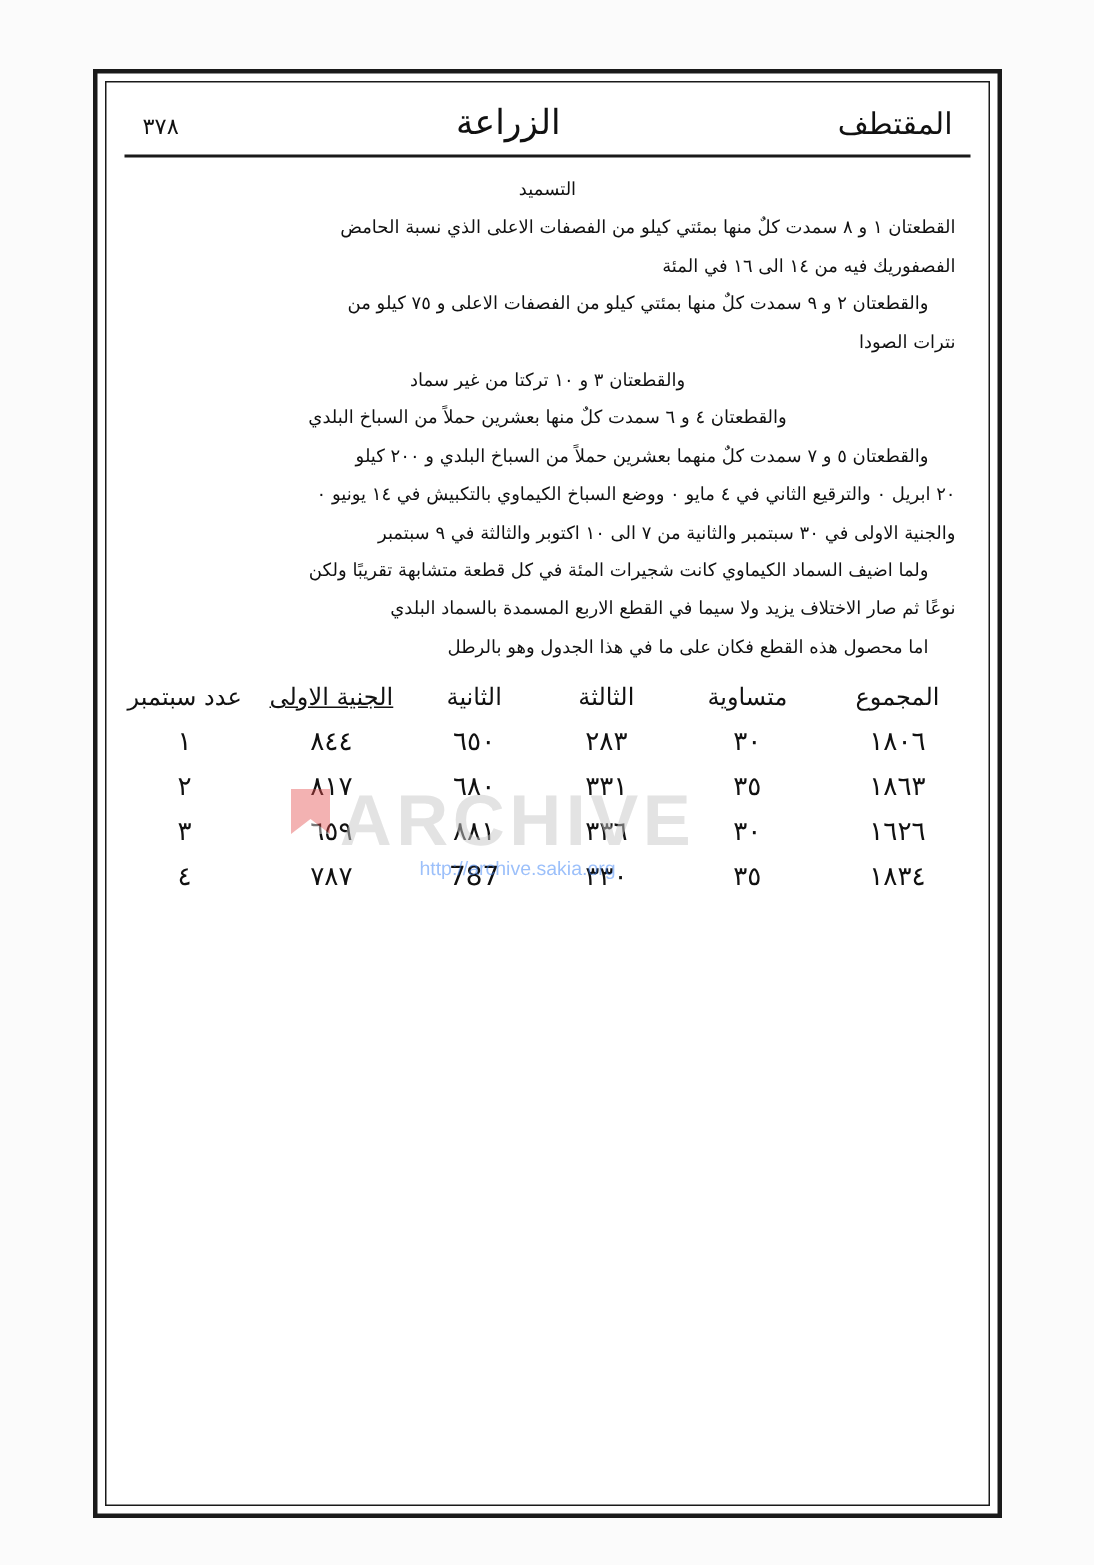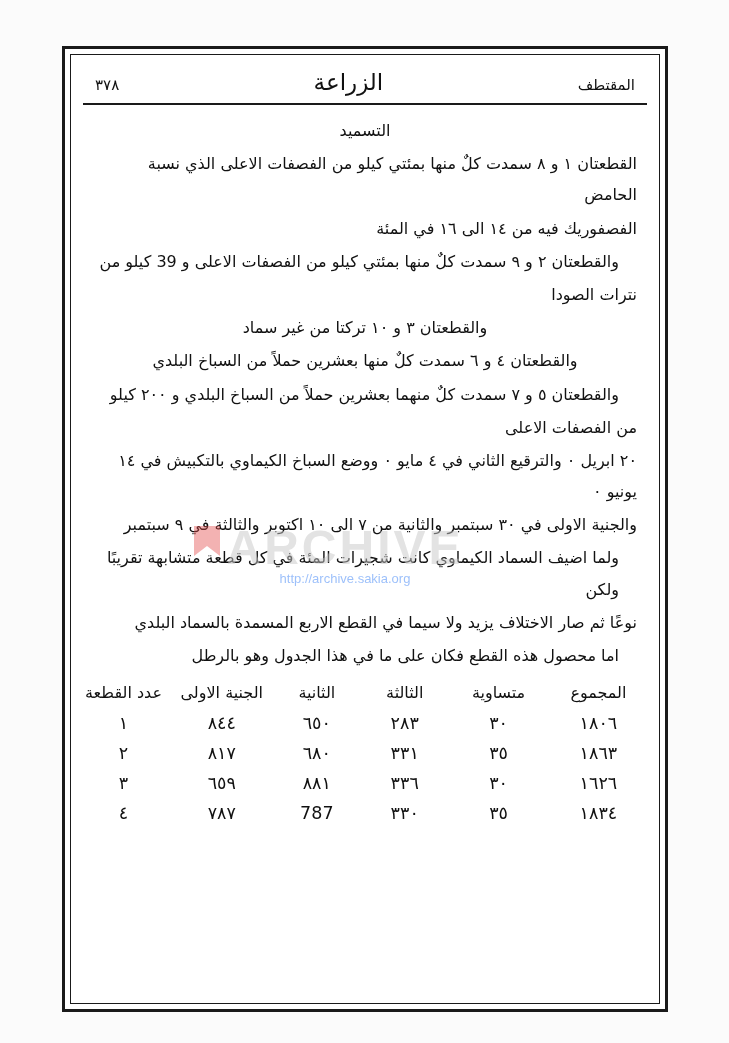--- a/index.html
+++ b/index.html
@@ -53,36 +53,36 @@
   
   .header {
     display: flex;
     flex-direction: row;
     align-items: baseline;
     justify-content: space-between;
     padding: 10px 16px 6px 16px;
     font-size: 17px;
     direction: rtl;
   }
-  .header .magazine { font-size: 15px; letter-spacing: 0; }
+  .header .magazine { font-size: 20px; letter-spacing: 0; }
   .header .section  { font-size: 23px; }
   .header .pageno   { font-size: 15px; }
 
   .header-rule {
     height: 0;
     border-top: 2px solid #1a1a1a;
     margin: 2px 4px 0 4px;
   }
 
   
   .body-text {
     direction: rtl;
     text-align: right;
     padding: 10px 14px 0 14px;
-    font-size: 16px;
+    font-size: 12px;
     line-height: 1.95;
   }
   .body-text p {
     margin: 0 0 2px 0;
   }
   .centered {
     text-align: center;
   }
   .indent-right {
     padding-right: 18px;
@@ -107,21 +107,21 @@
     text-align: center;
     padding: 5px 6px;
     font-size: 17.5px;
     white-space: nowrap;
   }
   .col-id { width: 13%; }
   .col-a  { width: 19%; }
   .col-b  { width: 17%; }
   .col-c  { width: 17%; }
   .col-d  { width: 15%; }
-  .col-e  { width: 19%; }
+  .col-e  { width: 19%; text-decoration: underline; }
 
   
   .watermark {
     position: absolute;
     left: 180px;
     top: 520px;
     width: 330px;
     text-align: center;
     pointer-events: none;
     opacity: 0.5;
@@ -172,42 +172,41 @@
         <span class="magazine">المقتطف</span>
         <span class="section">الزراعة</span>
         <span class="pageno">٣٧٨</span>
       </div>
       <div class="header-rule"></div>
 
       <div class="body-text">
         <p class="centered">التسميد</p>
         <p>القطعتان ١ و ٨ سمدت كلٌ منها بمئتي كيلو من الفصفات الاعلى الذي نسبة الحامض</p>
         <p>الفصفوريك فيه من ١٤ الى ١٦ في المئة</p>
-        <p class="indent-right">والقطعتان ٢ و ٩ سمدت كلٌ منها بمئتي كيلو من الفصفات الاعلى و 39 كيلو من</p>
+        <p class="indent-right">والقطعتان ٢ و ٩ سمدت كلٌ منها بمئتي كيلو من الفصفات الاعلى و ٧٥ كيلو من</p>
         <p>نترات الصودا</p>
         <p class="centered">والقطعتان ٣ و ١٠ تركتا من غير سماد</p>
         <p class="centered">والقطعتان ٤ و ٦ سمدت كلٌ منها بعشرين حملاً من السباخ البلدي</p>
         <p class="indent-right">والقطعتان ٥ و ٧ سمدت كلٌ منهما بعشرين حملاً من السباخ البلدي و ٢٠٠ كيلو</p>
-        <p>من الفصفات الاعلى</p>
         <p>٢٠ ابريل ٠ والترقيع الثاني في ٤ مايو ٠ ووضع السباخ الكيماوي بالتكبيش في ١٤ يونيو ٠</p>
         <p>والجنية الاولى في ٣٠ سبتمبر والثانية من ٧ الى ١٠ اكتوبر والثالثة في ٩ سبتمبر</p>
         <p class="indent-right">ولما اضيف السماد الكيماوي كانت شجيرات المئة في كل قطعة متشابهة تقريبًا ولكن</p>
         <p>نوعًا ثم صار الاختلاف يزيد ولا سيما في القطع الاربع المسمدة بالسماد البلدي</p>
         <p class="indent-right">اما محصول هذه القطع فكان على ما في هذا الجدول وهو بالرطل</p>
       </div>
 
       <table class="data-table">
         <thead>
           <tr>
             <th class="col-a">المجموع</th>
             <th class="col-b">متساوية</th>
             <th class="col-c">الثالثة</th>
             <th class="col-d">الثانية</th>
             <th class="col-e">الجنية الاولى</th>
-            <th class="col-id">عدد القطعة</th>
+            <th class="col-id">عدد سبتمبر</th>
           </tr>
         </thead>
         <tbody>
           <tr>
             <td>١٨٠٦</td>
             <td>٣٠</td>
             <td>٢٨٣</td>
             <td>٦٥٠</td>
             <td>٨٤٤</td>
             <td>١</td>

